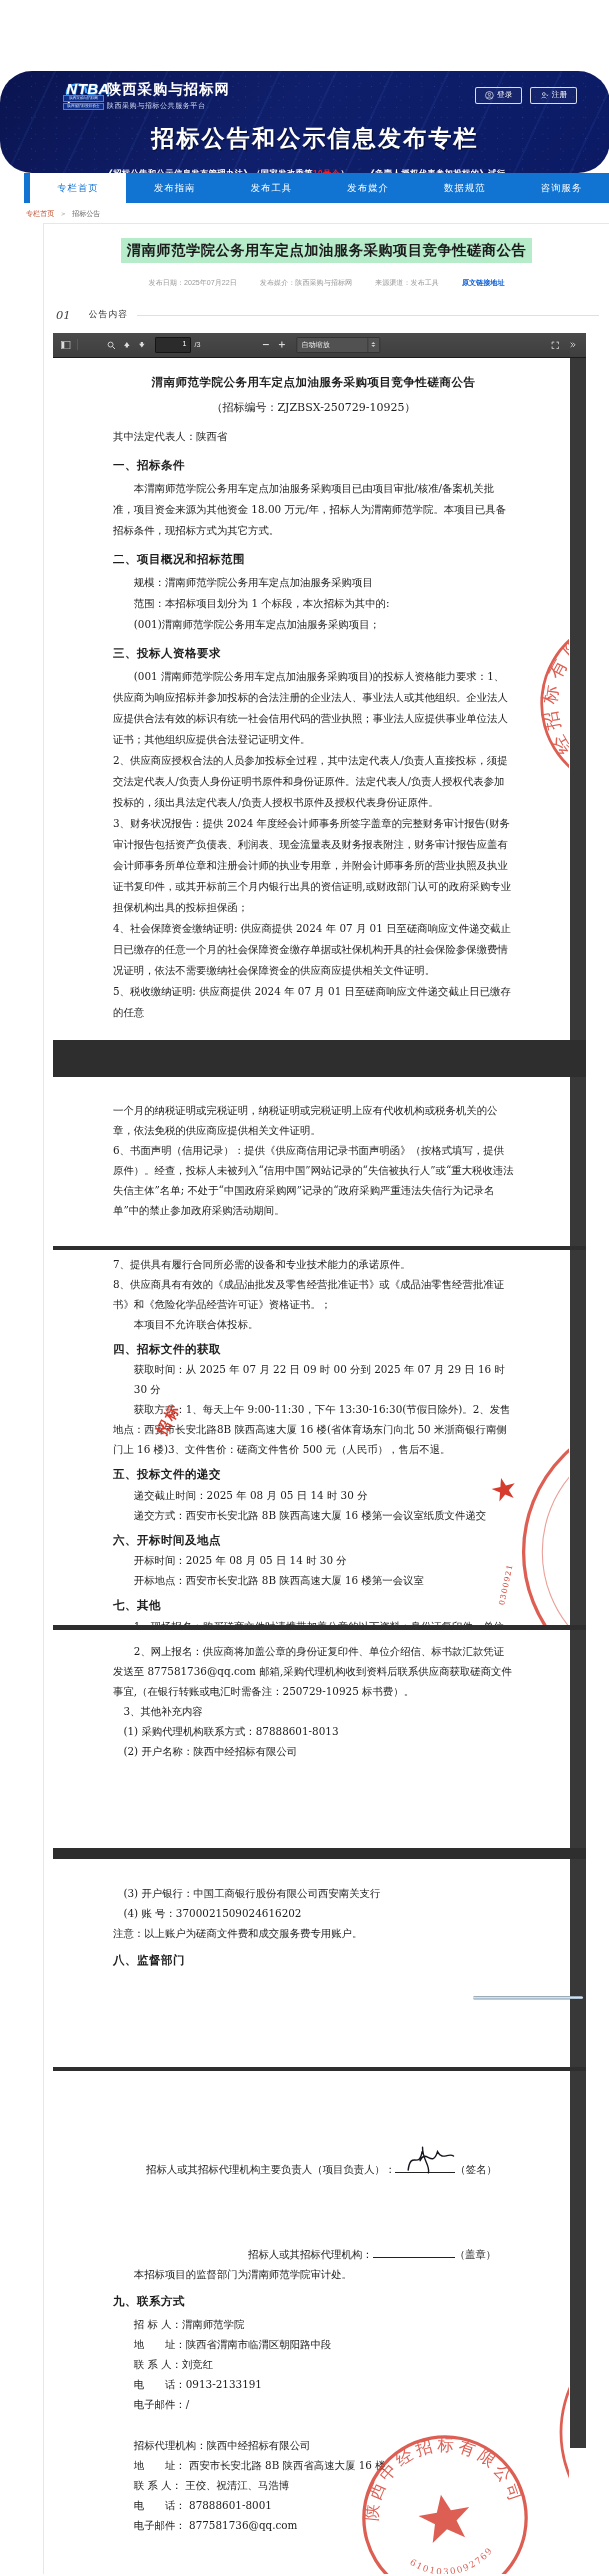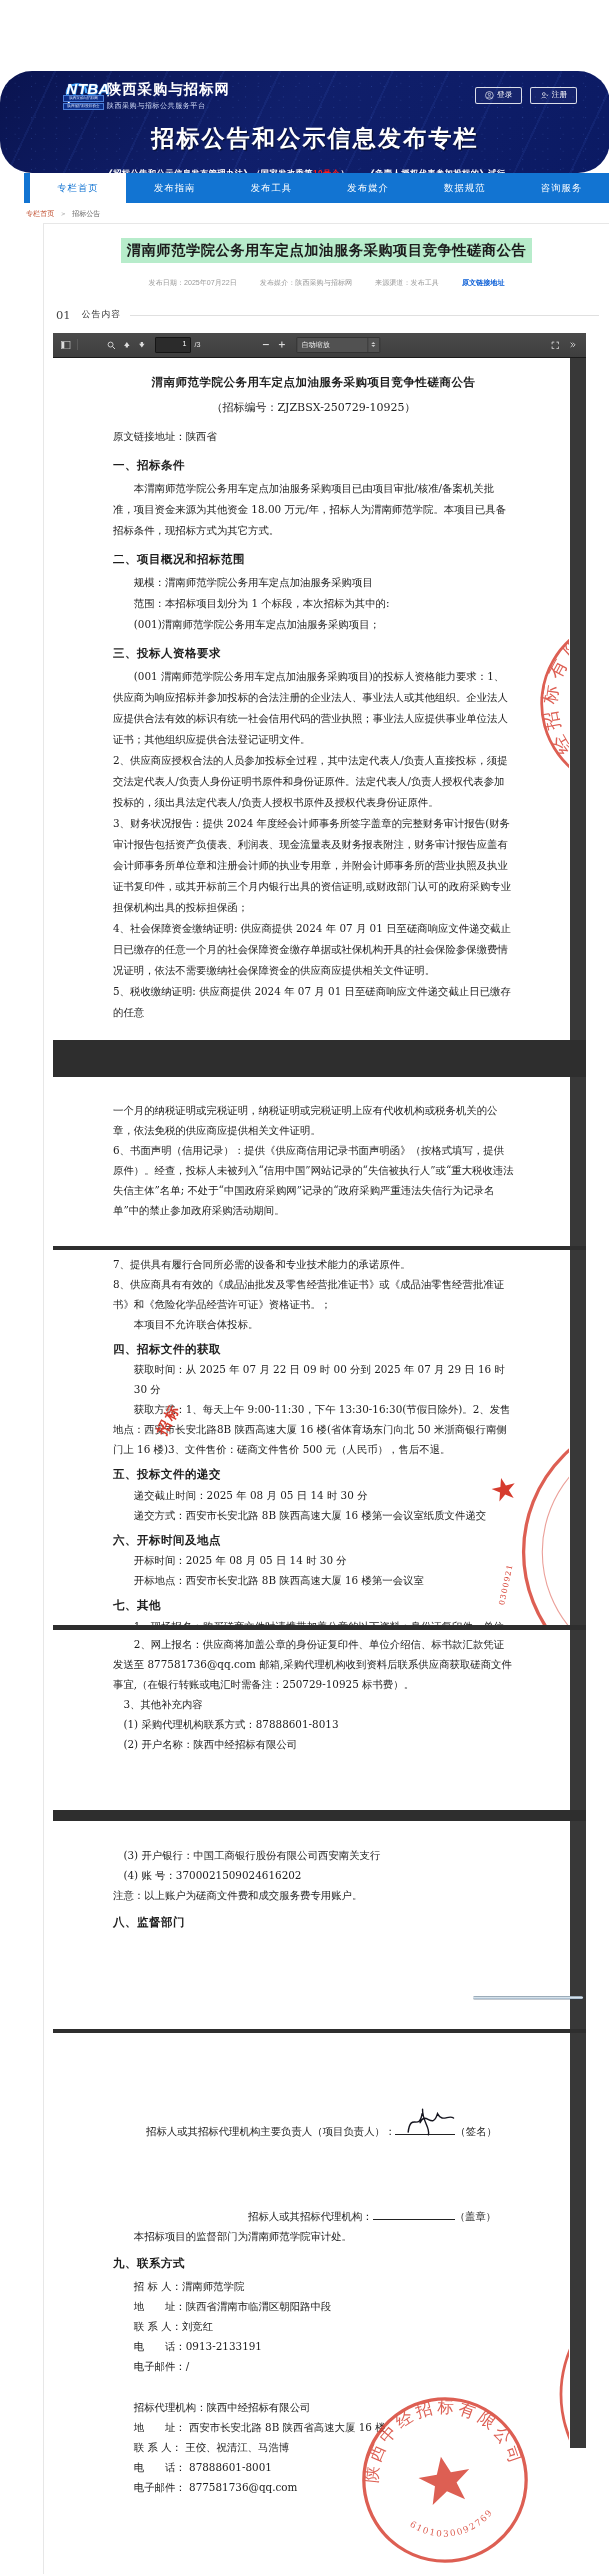--- a/index.html
+++ b/index.html
@@ -37,21 +37,21 @@
   .crumb-home{color:#bf4a2a;cursor:pointer;}
   .crumb-sep{margin:0 3.3px;color:#888;}
 
   
   .card{margin-left:43px;border:0.5px solid #e7e7e7;border-bottom:none;padding-top:14.3px;min-height:2308px;}
   .art-title-wrap{text-align:center;}
   .art-title{display:inline-block;background:#b7eccb;padding:2.7px 5.5px;font-size:14.3px;font-weight:bold;color:#1c1c1c;letter-spacing:0.5px;}
   .art-meta{display:flex;justify-content:center;gap:23px;margin-top:15.4px;font-size:7.1px;color:#9a9a9a;}
   .art-meta a{color:#0b5fd7;font-weight:bold;cursor:pointer;}
   .sec-row{display:flex;align-items:center;margin:20px 10px 0 12px;}
-  .sec-no{font-family:"DejaVu Serif",serif;font-size:11.5px;color:#444;margin-right:11px;}
+  .sec-no{font-family:"DejaVu Serif",serif;font-style:italic;font-size:11.5px;color:#444;margin-right:18px;}
   .sec-title{font-size:8.8px;color:#333;letter-spacing:1.1px;}
   .sec-line{flex:1;height:0.5px;background:#e0e0e0;margin-left:8.8px;}
 
   
   .viewer{position:relative;width:533px;margin:11px 0 0 8.8px;height:2241px;overflow:hidden;background:#fff;}
   .toolbar{position:relative;z-index:5;height:25px;background:linear-gradient(#4a4a4a,#3e3e3e);border-bottom:0.5px solid #1b1b1b;display:flex;align-items:center;padding:0 5.5px;box-sizing:border-box;color:#e6e6e6;}
   .tb-btn{width:15.4px;height:15.4px;display:flex;align-items:center;justify-content:center;border-radius:1.6px;cursor:pointer;}
   .tb-sep{width:0.5px;height:11px;background:#2a2a2a;border-right:0.5px solid #5a5a5a;margin:0 3.3px;}
   .page-box{width:30px;height:13.7px;background:#2b2b2b;border:0.5px solid #151515;border-radius:1.1px;color:#fff;font-size:7.1px;text-align:right;padding-right:3.3px;line-height:13.7px;margin-left:5.5px;}
   .page-count{font-size:7.1px;margin-left:3.8px;color:#e6e6e6;}
@@ -65,21 +65,21 @@
 
   .dark-strip{position:absolute;left:517px;top:25px;width:16.5px;height:2090px;background:#383838;z-index:1;}
   .band{position:relative;z-index:2;width:533px;background:#2e2e2e;}
   .pg{position:relative;z-index:3;margin-left:8.2px;width:508px;background:#fff;box-sizing:border-box;padding:0 55px 0 52px;overflow:hidden;font-family:"DejaVu Serif","Liberation Serif",serif;color:#1d1d1d;}
   .pg1{height:682px;padding-top:8.8px;}
   .band1{height:37px;}
   .pg2{height:169px;padding-top:23px;}
   .band2{height:4.4px;}
   .pg3{height:375px;padding-top:3.3px;}
   .band3{height:4.4px;}
-  .pg4{height:180px;padding-top:4px;}
+  .pg4{height:218px;padding-top:11px;}
   .band4{height:11px;}
   .pg5{height:208px;padding-top:24px;}
   .band5{height:4.4px;}
   .pg6{height:542px;padding-top:5.5px;}
 
   .dl{font-size:10.4px;line-height:20px;}
   .pg1 .dl{line-height:21px;}
   .dl-doctitle{text-align:center;font-size:11.5px;font-weight:bold;margin-top:5.5px;letter-spacing:0.5px;}
   .dl-center{text-align:center;font-size:11px;margin:3.3px 0 8.8px;}
   .dl-h{font-size:11.5px;font-weight:bold;margin:7.7px 0 2.2px;font-family:"DejaVu Sans","Liberation Sans",sans-serif;letter-spacing:0.5px;}
@@ -250,21 +250,21 @@
 
       <svg class="stamp" style="left:473px;top:252px;transform:rotate(-105deg)" width="187" height="187" viewBox="0 0 340 340">
         <defs>
             <path id="ringA" d="M 40,170 A 130,130 0 1 1 300,170 A 130,130 0 1 1 40,170"></path>
           </defs>
         <circle cx="170" cy="170" r="156" fill="none" stroke="#d63c2e" stroke-width="5"></circle>
         <text fill="#d63c2e" font-size="34" letter-spacing="10"><textPath href="#ringA" startOffset="2%">陕西中经招标有限公司</textPath></text>
       </svg>
     <div class="dl dl-doctitle">渭南师范学院公务用车定点加油服务采购项目竞争性磋商公告</div>
         <div class="dl dl-center">（招标编号：ZJZBSX-250729-10925）</div>
-        <div class="dl dl-item">原文链接地址：陕西省</div>
+        <div class="dl dl-item">其中法定代表人：陕西省</div>
         <div class="dl dl-h">一、招标条件</div>
         <div class="dl dl-p">本渭南师范学院公务用车定点加油服务采购项目已由项目审批/核准/备案机关批准，项目资金来源为其他资金 18.00 万元/年，招标人为渭南师范学院。本项目已具备招标条件，现招标方式为其它方式。</div>
         <div class="dl dl-h">二、项目概况和招标范围</div>
         <div class="dl dl-kv">规模：渭南师范学院公务用车定点加油服务采购项目</div>
         <div class="dl dl-kv">范围：本招标项目划分为 1 个标段，本次招标为其中的:</div>
         <div class="dl dl-kv">(001)渭南师范学院公务用车定点加油服务采购项目；</div>
         <div class="dl dl-h">三、投标人资格要求</div>
         <div class="dl dl-p">(001 渭南师范学院公务用车定点加油服务采购项目)的投标人资格能力要求：1、供应商为响应招标并参加投标的合法注册的企业法人、事业法人或其他组织。企业法人应提供合法有效的标识有统一社会信用代码的营业执照；事业法人应提供事业单位法人证书；其他组织应提供合法登记证明文件。</div>
         <div class="dl dl-item">2、供应商应授权合法的人员参加投标全过程，其中法定代表人/负责人直接投标，须提交法定代表人/负责人身份证明书原件和身份证原件。法定代表人/负责人授权代表参加投标的，须出具法定代表人/负责人授权书原件及授权代表身份证原件。</div>
         <div class="dl dl-item">3、财务状况报告：提供 2024 年度经会计师事务所签字盖章的完整财务审计报告(财务审计报告包括资产负债表、利润表、现金流量表及财务报表附注，财务审计报告应盖有会计师事务所单位章和注册会计师的执业专用章，并附会计师事务所的营业执照及执业证书复印件，或其开标前三个月内银行出具的资信证明,或财政部门认可的政府采购专业担保机构出具的投标担保函；</div>

